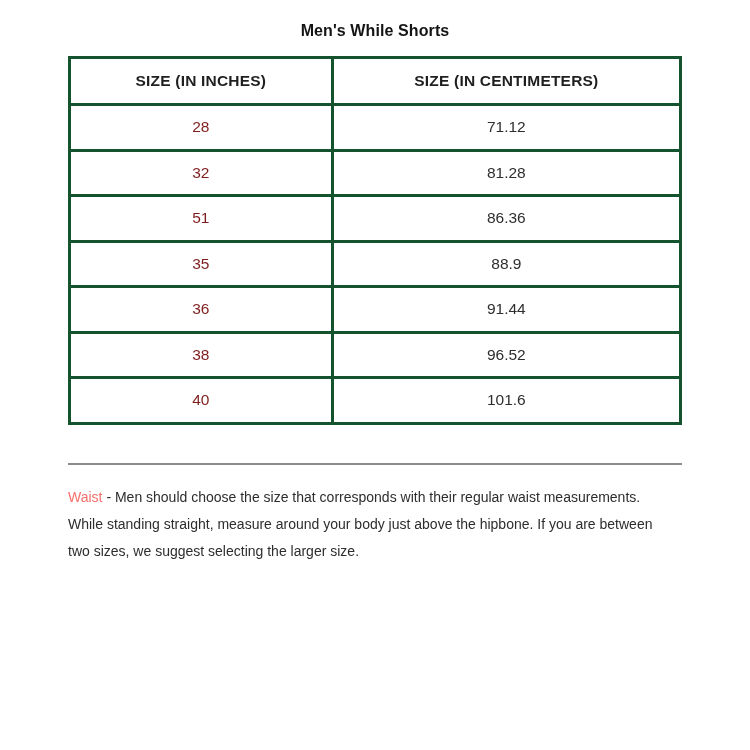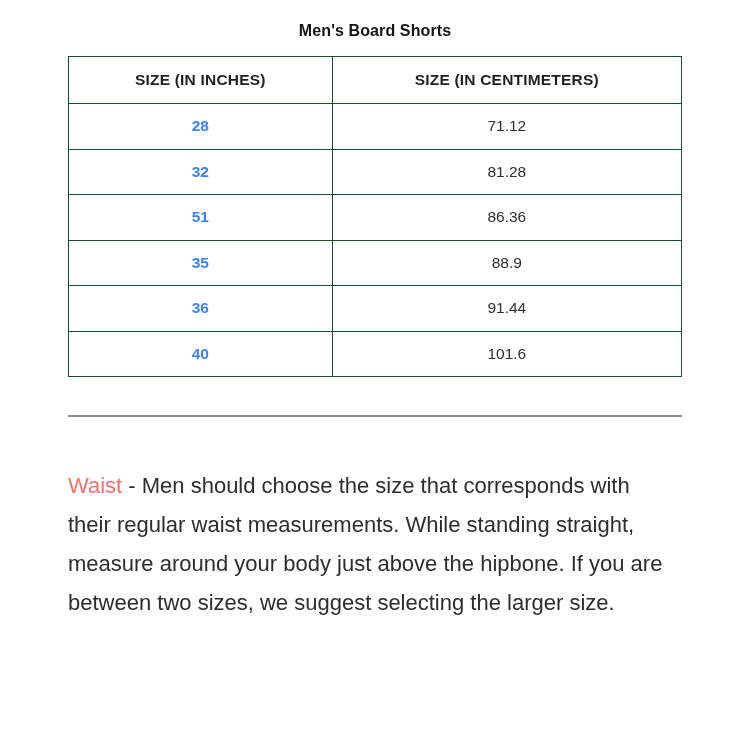--- a/index.html
+++ b/index.html
@@ -27,67 +27,67 @@
     letter-spacing: 0.1px;
   }
   table.size-chart {
     width: 100%;
     border-collapse: collapse;
     table-layout: fixed;
     background: #ffffff;
   }
   table.size-chart th,
   table.size-chart td {
-    border: 1px solid #14532d;
+    border: 3px solid #14532d;
     text-align: center;
     vertical-align: middle;
     padding: 0;
   }
   table.size-chart th {
     height: 47px;
     font-size: 15.5px;
     font-weight: bold;
     color: #1f1f1f;
     letter-spacing: 0.2px;
   }
   table.size-chart td {
     height: 45.5px;
     font-size: 15.5px;
   }
   table.size-chart td.col-inches {
-    font-weight: bold;
-    color: #3b82f6;
+    font-weight: normal;
+    color: #7f1d1d;
   }
   table.size-chart td.col-cm {
     font-weight: normal;
     color: #2e2e2e;
     text-align: center;
   }
   .divider {
     border: none;
     border-top: 2px solid #8c8c8c;
     margin: 38px 0 0 0;
   }
   .note {
-    margin: 49px 0 0 0;
-    font-size: 22px;
-    line-height: 39px;
+    margin: 19px 0 0 0;
+    font-size: 14px;
+    line-height: 27px;
     color: #2d2d2d;
     max-width: 608px;
   }
   .note .waist-label {
     color: #f7706b;
   }
 </style>
 </head>
 <body>
 
 <div class="page">
 
-  <h2 class="chart-title">Men's Board Shorts</h2>
+  <h2 class="chart-title">Men's While Shorts</h2>
 
   <table class="size-chart">
     <colgroup>
       <col style="width:43%">
       <col style="width:57%">
     </colgroup>
     <thead>
       <tr>
         <th>SIZE (IN INCHES)</th>
         <th>SIZE (IN CENTIMETERS)</th>
@@ -108,20 +108,24 @@
         </tr>
         <tr>
           <td class="col-inches">35</td>
           <td class="col-cm">88.9</td>
         </tr>
         <tr>
           <td class="col-inches">36</td>
           <td class="col-cm">91.44</td>
         </tr>
         <tr>
+          <td class="col-inches">38</td>
+          <td class="col-cm">96.52</td>
+        </tr>
+        <tr>
           <td class="col-inches">40</td>
           <td class="col-cm">101.6</td>
         </tr>
       </tbody>
   </table>
 
   <hr class="divider">
 
   <p class="note"><span class="waist-label">Waist</span> <span>- Men should choose the size that corresponds with their regular waist measurements. While standing straight, measure around your body just above the hipbone. If you are between two sizes, we suggest selecting the larger size.</span></p>
 

